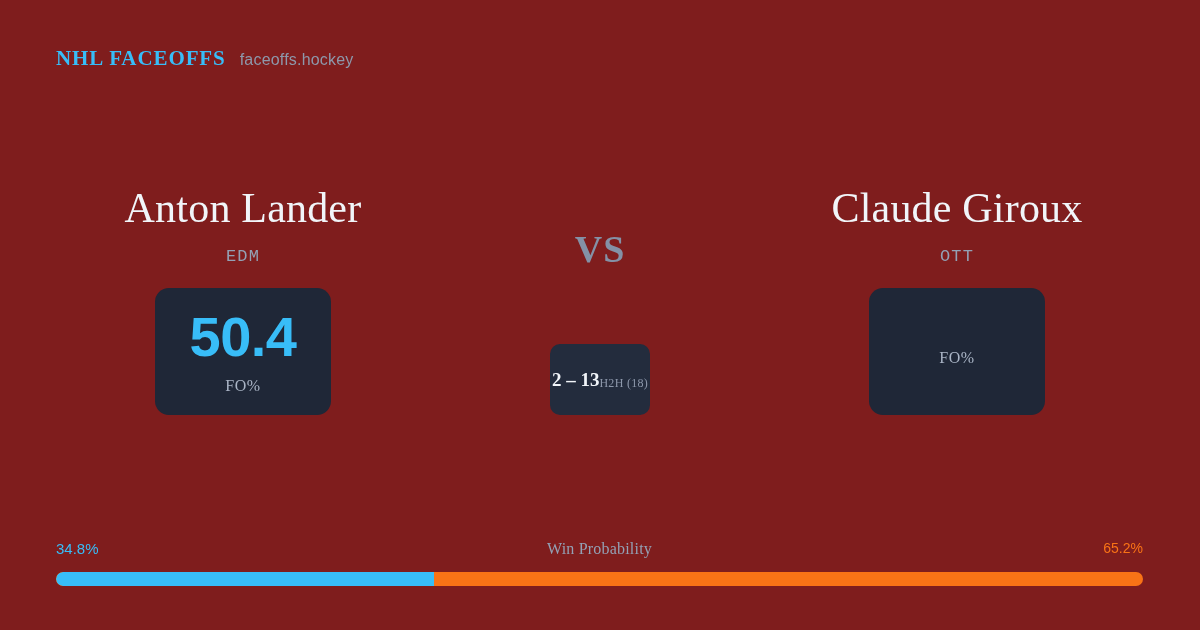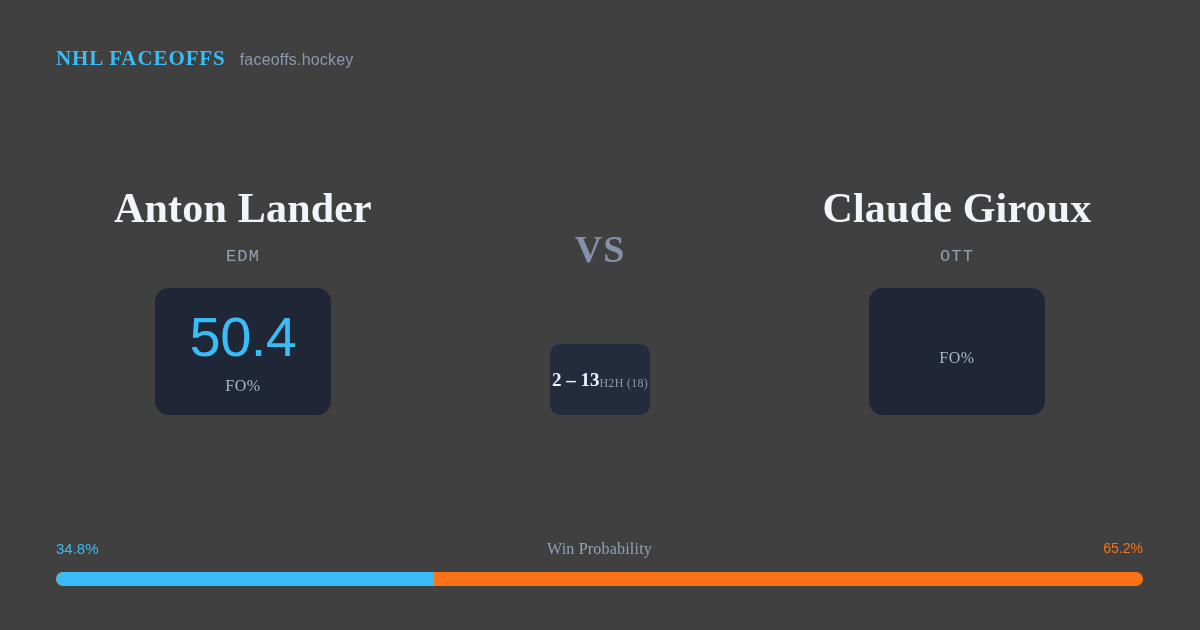--- a/index.html
+++ b/index.html
@@ -13,21 +13,21 @@
   body {
     background: #111827;
     font-family: "Liberation Serif", "DejaVu Serif", serif;
     -webkit-font-smoothing: antialiased;
   }
 
   .page {
     position: relative;
     width: 1200px;
     height: 630px;
-    background: #404040;
+    background: #7f1d1d;
   }
 
   
   .site-header {
     position: absolute;
     left: 56px;
     top: 46px;
     display: flex;
     align-items: baseline;
     gap: 14px;
@@ -63,21 +63,21 @@
 
   .player-col {
     width: 486px;
     display: flex;
     flex-direction: column;
     align-items: center;
   }
 
   .player-name {
     font-family: "Liberation Serif", "DejaVu Serif", serif;
-    font-weight: bold;
+    font-weight: normal;
     font-size: 42px;
     line-height: 1.05;
     color: #f1f5f9;
     white-space: nowrap;
     letter-spacing: 0.2px;
   }
 
   .player-team {
     margin-top: 17px;
     font-family: Liberation Mono, monospace;
@@ -93,21 +93,21 @@
     background: #1f2737;
     border-radius: 14px;
     display: flex;
     flex-direction: column;
     align-items: center;
     justify-content: center;
   }
 
   .stat-value {
     font-family: "Liberation Sans", "DejaVu Sans", sans-serif;
-    font-weight: normal;
+    font-weight: bold;
     font-size: 56px;
     line-height: 1;
     color: #38bdf8;
     letter-spacing: -0.5px;
   }
 
   .stat-label {
     margin-top: 12px;
     font-family: "Liberation Serif", "DejaVu Serif", serif;
     font-size: 16px;

